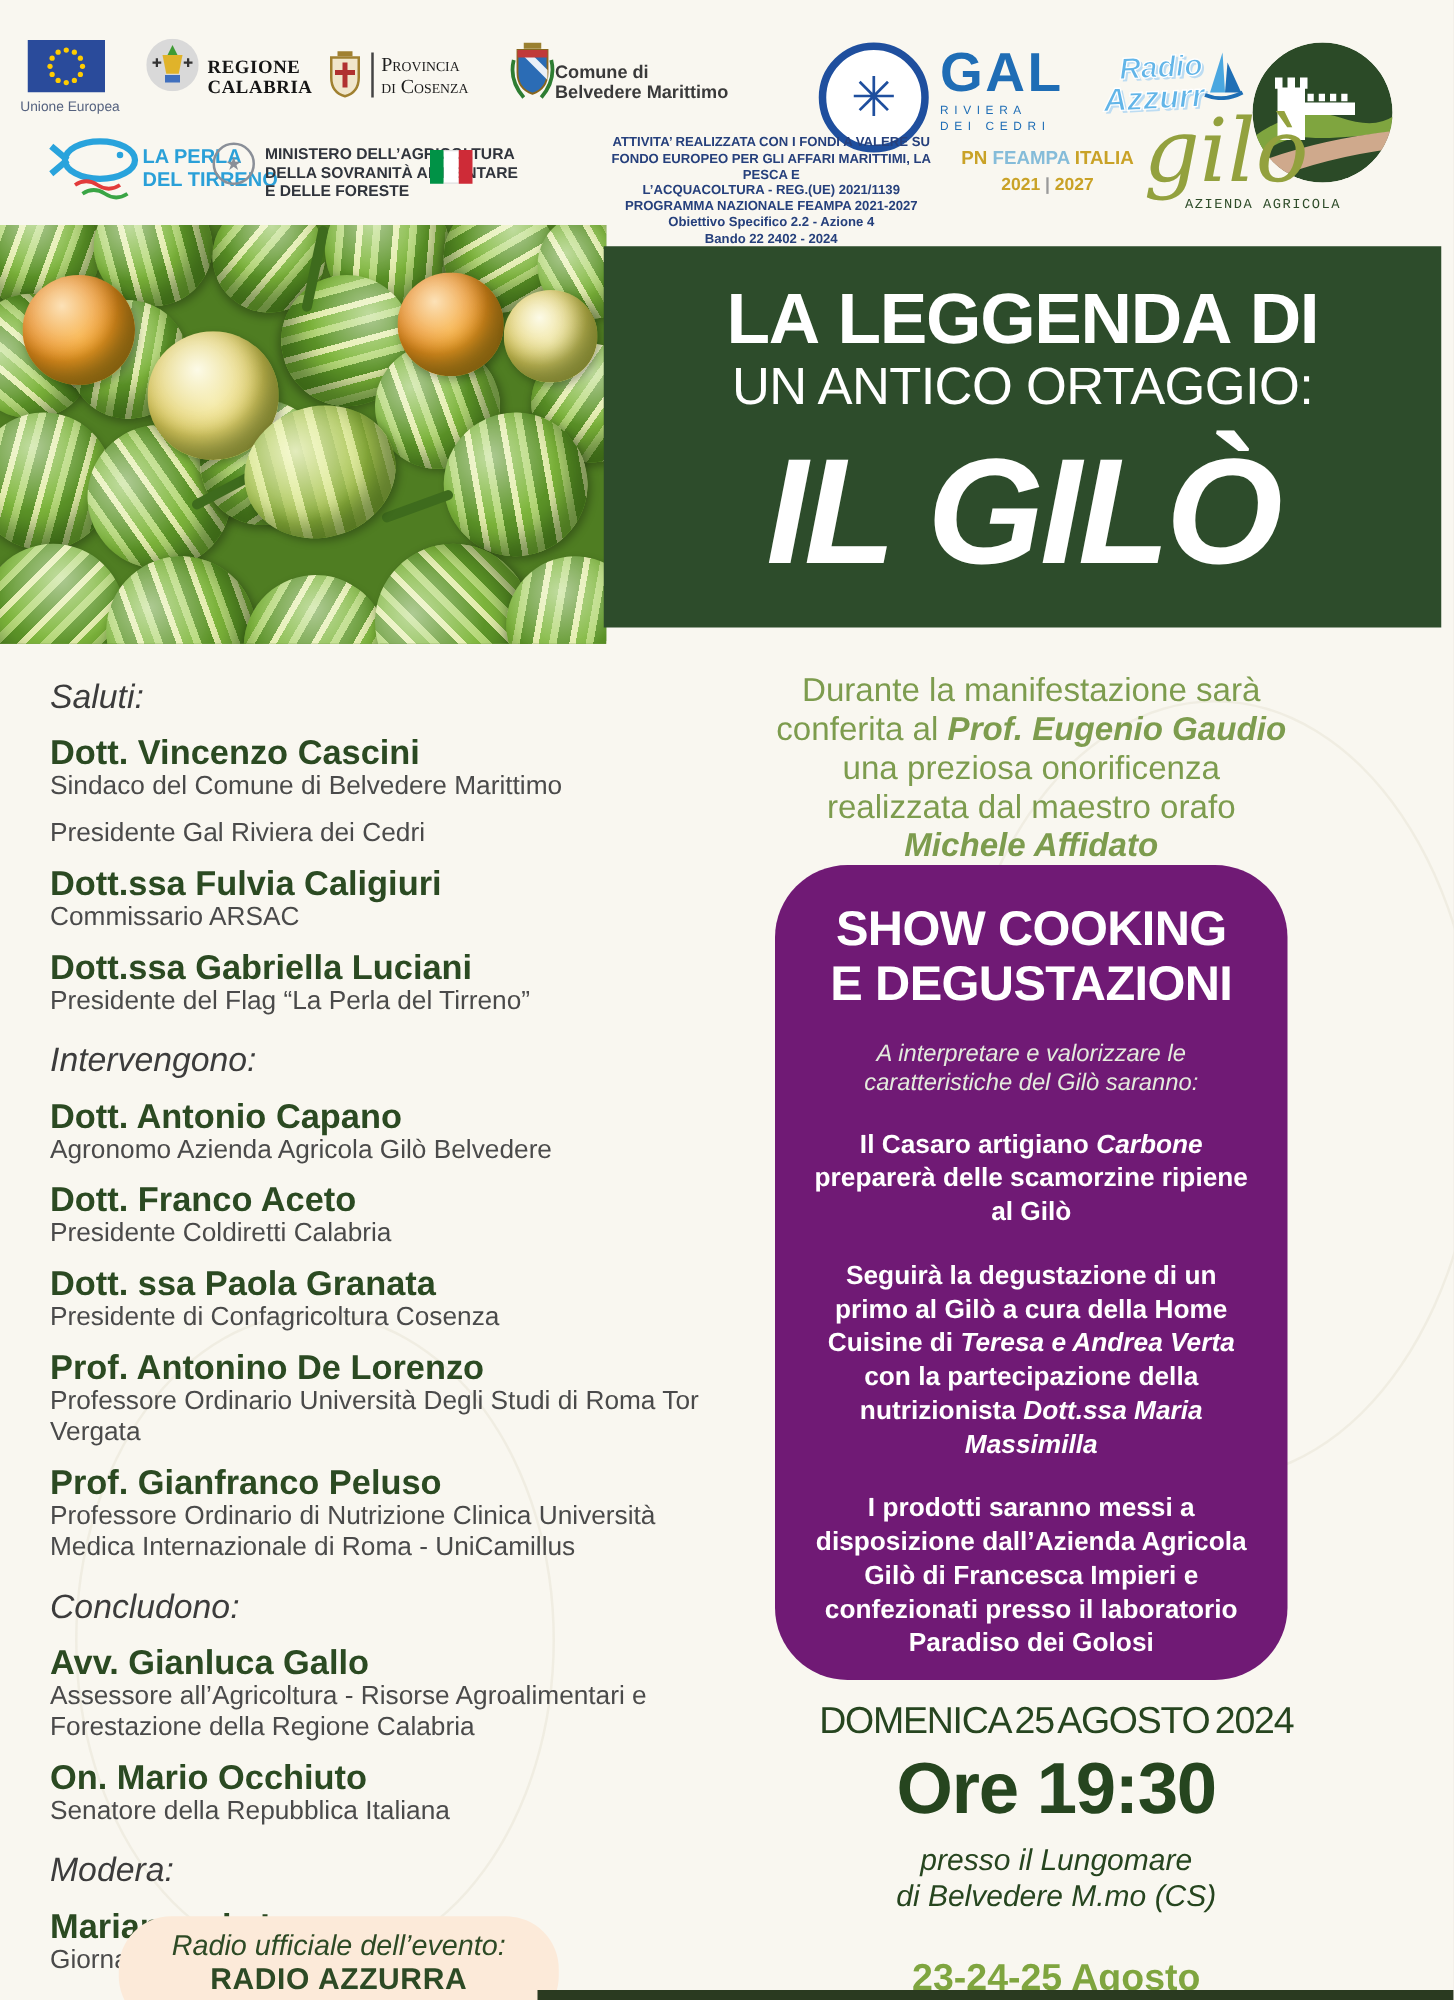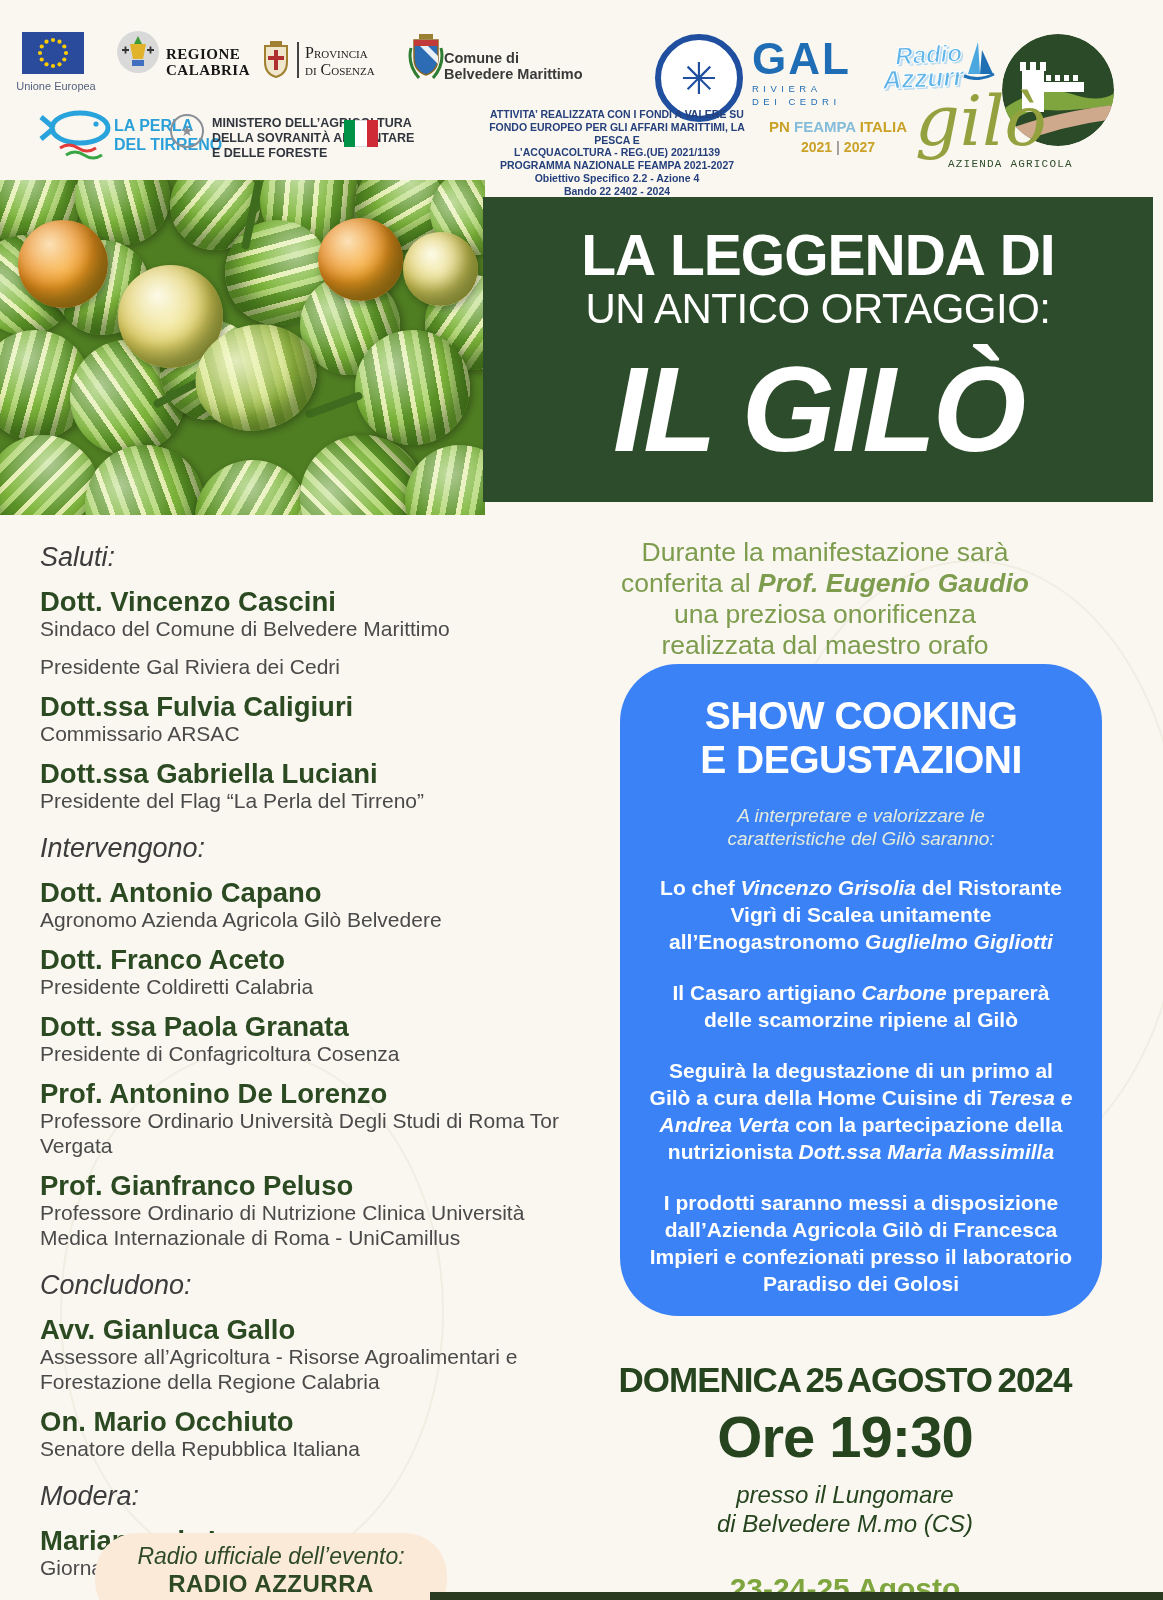--- a/index.html
+++ b/index.html
@@ -51,28 +51,28 @@
   .fruit.yellow{background:radial-gradient(circle at 38% 30%, rgba(255,255,245,.9), rgba(255,255,255,0) 55%),radial-gradient(circle at 50% 55%, #f0e184, #d0b73e);}
   .stem{position:absolute;background:#3e6b1d;border-radius:4px;}
   .titlebox{left:483px;top:197px;width:670px;height:305px;background:#2d4c2b;color:#fff;text-align:center;padding-top:28px;box-sizing:border-box;}
   .t1{font-size:57px;font-weight:800;letter-spacing:-1px;word-spacing:2px;line-height:60px;}
   .t2{font-size:42px;font-weight:400;letter-spacing:-.5px;line-height:48px;}
   .t3{font-size:120px;font-weight:800;font-style:italic;letter-spacing:-3px;line-height:120px;margin-top:16px;}
   
   .honor{left:495px;top:537px;width:660px;text-align:center;font-size:26.5px;line-height:31px;color:#7d9c4e;}
   .honor b{font-style:italic;}
   
-  .panel{left:620px;top:664px;width:482px;height:652px;background:#3b82f6;border-radius:58px;box-sizing:border-box;padding:30px 26px 0;color:#fff;text-align:center;}
+  .panel{left:620px;top:692px;width:410px;height:652px;background:#701a75;border-radius:58px;box-sizing:border-box;padding:30px 26px 0;color:#fff;text-align:center;}
   .pc-title{font-size:39px;font-weight:800;line-height:44px;letter-spacing:-.5px;}
   .pc-intro{margin-top:22px;font-style:italic;font-size:19px;line-height:23px;color:#e4ebdd;}
   .panel p{margin:24px 0 0;font-weight:700;font-size:21px;line-height:27px;}
   .panel p i{font-style:italic;}
   
   .when{left:530px;top:1360px;width:630px;text-align:center;color:#26451f;}
-  .w-date{font-size:35px;font-weight:700;letter-spacing:-1px;word-spacing:-3px;}
+  .w-date{font-size:30px;font-weight:400;letter-spacing:-1px;word-spacing:-3px;}
   .w-time{font-size:58px;font-weight:800;margin-top:3px;letter-spacing:-1px;}
   .w-place{font-style:italic;font-size:24px;line-height:29px;margin-top:10px;}
   .w-sfd{margin-top:34px;font-weight:800;font-size:30px;color:#7fa53f;}
   
   .program{left:40px;top:542px;width:528px;}
   .sec-h{font-style:italic;font-size:27px;color:#3c3c3c;margin:20px 0 14px;}
   .sec-h.first{margin-top:0;}
   .p-name{font-size:27.5px;font-weight:800;color:#2b4a22;line-height:29px;}
   .p-role{font-size:21px;color:#4a4a4a;line-height:25px;}
   .person{margin-bottom:13px;}
@@ -284,21 +284,20 @@
 
   <div class="abs panel">
     <div class="pc-title">
       <div>SHOW COOKING</div>
       <div>E DEGUSTAZIONI</div>
     </div>
     <div class="pc-intro">
       <div>A interpretare e valorizzare le</div>
       <div>caratteristiche del Gilò saranno:</div>
     </div>
-    <p><span>Lo chef </span><i>Vincenzo Grisolia</i><span> del Ristorante Vigrì di Scalea unitamente all’Enogastronomo </span><i>Guglielmo Gigliotti</i></p>
     <p><span>Il Casaro artigiano </span><i>Carbone</i><span> preparerà delle scamorzine ripiene al Gilò</span></p>
     <p><span>Seguirà la degustazione di un primo al Gilò a cura della Home Cuisine di </span><i>Teresa e Andrea Verta</i><span> con la partecipazione della nutrizionista </span><i>Dott.ssa Maria Massimilla</i></p>
     <p>I prodotti saranno messi a disposizione dall’Azienda Agricola Gilò di Francesca Impieri e confezionati presso il laboratorio Paradiso dei Golosi</p>
   </div>
 
   <div class="abs when">
     <div class="w-date">DOMENICA 25 AGOSTO 2024</div>
     <div class="w-time">Ore 19:30</div>
     <div class="w-place">
       <div>presso il Lungomare</div>

